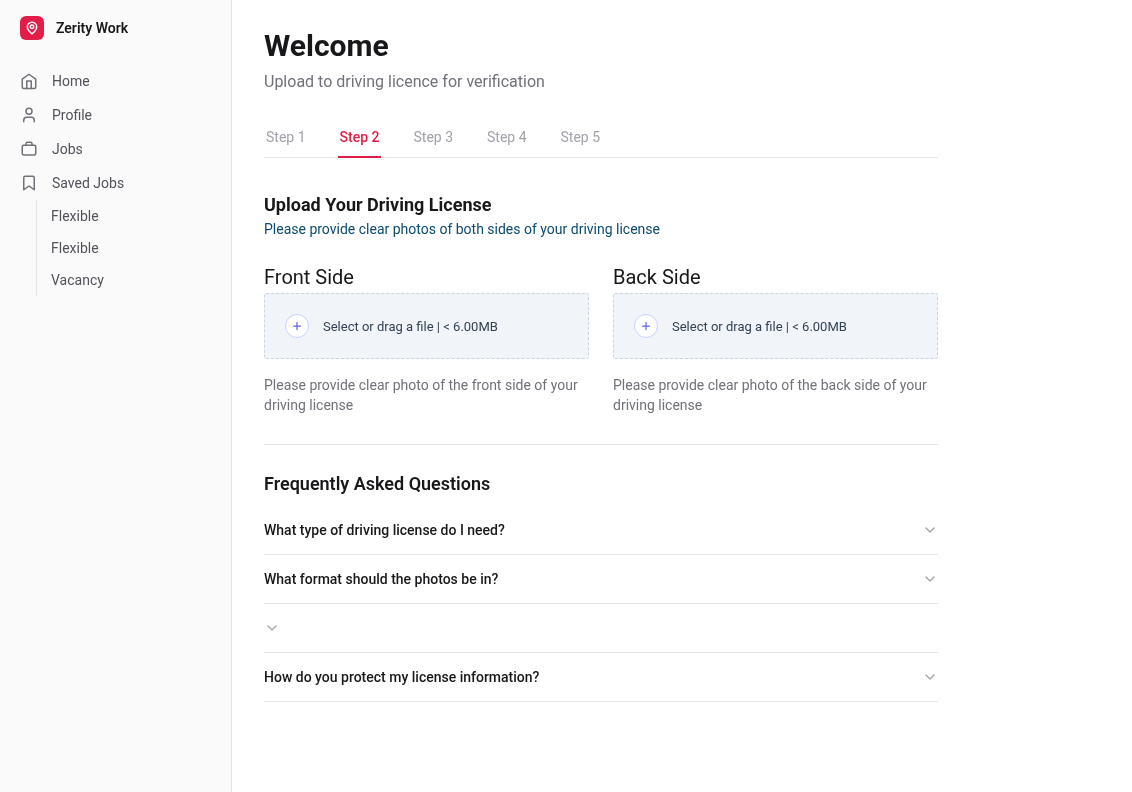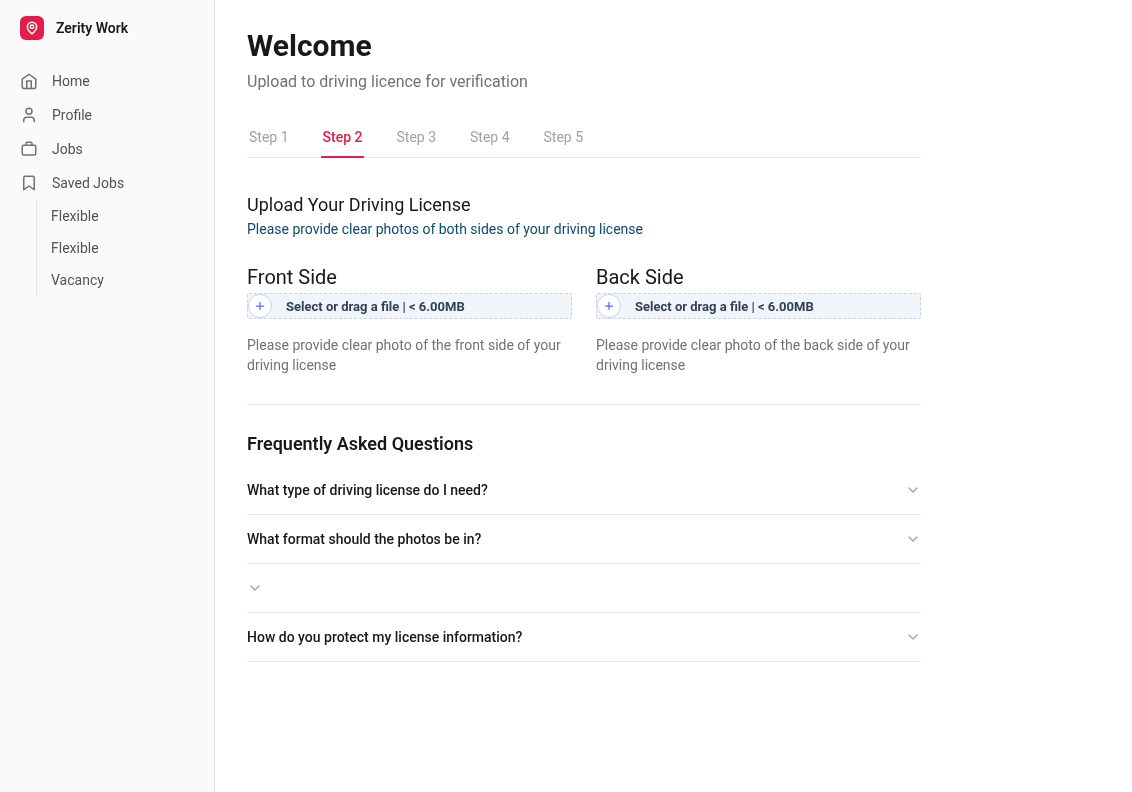--- a/index.html
+++ b/index.html
@@ -15,21 +15,21 @@
       height: 792px;
       width: 1132px;
       overflow: hidden;
     }
     .layout {
       display: flex;
       height: 100%;
     }
     
     .sidebar {
-      width: 215px;
+      width: 232px;
       background: #fafafa;
       border-right: 1px solid #e4e4e7;
       flex-shrink: 0;
     }
     .sidebar-header {
       display: flex;
       align-items: center;
       gap: 12px;
       padding: 16px 20px;
     }
@@ -128,21 +128,21 @@
       position: absolute;
       left: 0;
       right: 0;
       bottom: -1px;
       height: 2px;
       background: #e11d48;
     }
     
     .section-title {
       font-size: 18px;
-      font-weight: 400;
+      font-weight: 700;
       margin-bottom: 6px;
     }
     .section-desc {
       font-size: 14px;
       color: #0c4a6e;
       margin-bottom: 28px;
     }
     
     .upload-grid {
       display: grid;
@@ -154,26 +154,26 @@
       flex-direction: column;
     }
     .upload-label {
       font-size: 20px;
       font-weight: 400;
       margin-bottom: 4px;
     }
     .dropzone {
       border: 1px dashed #cbd5e1;
       background: #f1f5f9;
+      padding: 20px;
       display: flex;
       align-items: center;
       gap: 14px;
       cursor: pointer;
       border-radius: 2px;
-      font-weight: bold;
     }
     .dropzone-plus {
       width: 24px;
       height: 24px;
       border: 1px solid #c7d2fe;
       border-radius: 50%;
       display: flex;
       align-items: center;
       justify-content: center;
       color: #6366f1;

